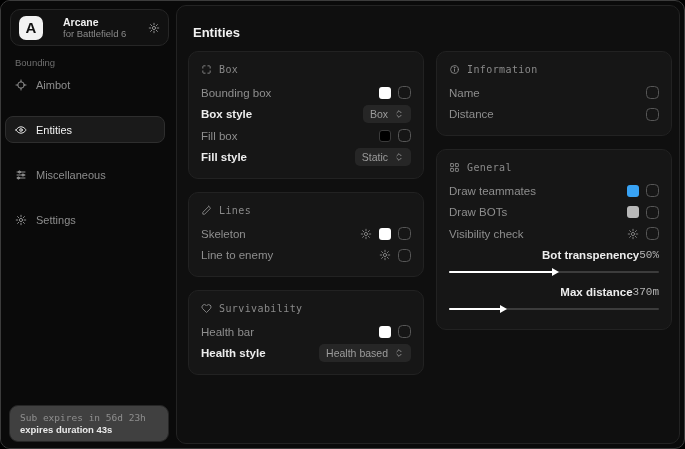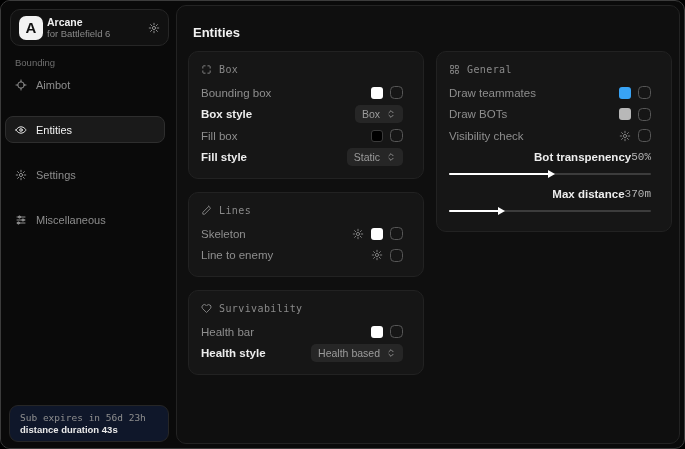--- a/index.html
+++ b/index.html
@@ -17,58 +17,58 @@
   .side-header {
     position:absolute; left:9px; top:8px; width:159px; height:37px;
     border:1px solid #262626; border-radius:10px; background:#111111;
     display:flex; align-items:center; padding:0 8px;
   }
   .logo {
     width:24px; height:24px; border-radius:7px; background:#f2f2f2;
     color:#111; font-weight:bold; font-size:15px;
     display:flex; align-items:center; justify-content:center; flex:0 0 auto;
   }
-  .app-names { margin-left:4px; flex:1; line-height:1.15; }
+  .app-names { margin-left:20px; flex:1; line-height:1.15; }
   .app-name { color:#f0f0f0; font-size:10.5px; font-weight:bold; }
   .app-sub { color:#8a8a8a; font-size:9.5px; margin-top:1px; }
   .side-gear { color:#8f8f8f; display:flex; }
 
   .category { position:absolute; left:14px; top:56px; color:#6f6f6f; font-size:9.5px; }
 
   .side-items { position:absolute; left:4px; top:70px; width:160px; display:flex; flex-direction:column; gap:18px; }
   .side-item {
     display:flex; align-items:center; gap:9px; height:27px; padding:0 9px;
     border-radius:8px; border:1px solid transparent; color:#8d8d8d; font-size:11px;
     cursor:default;
   }
   .side-item .si-icon { display:flex; color:#8d8d8d; }
   .side-item.active { background:#1a1a1a; border-color:#2e2e2e; color:#f2f2f2; }
   .side-item.active .si-icon { color:#e8e8e8; }
 
   .side-footer {
     position:absolute; left:8px; bottom:6px; width:160px; height:37px;
-    border:1px solid #262626; border-radius:9px; background:#0f172a;
+    border:1px solid #262626; border-radius:9px; background:#404040;
     padding:5px 10px; display:flex; flex-direction:column; justify-content:center; gap:1px;
   }
   .footer-line1 { font-family:"DejaVu Sans Mono", monospace; color:#8f8f8f; font-size:9.5px; }
   .footer-line2 { color:#e9e9e9; font-size:9.5px; font-weight:bold; }
 
   
   .main {
     position:absolute; left:175px; top:4px; right:4px; bottom:4px;
     background:#0f0f0f; border:1px solid #232323; border-radius:10px;
   }
   .main-title { position:absolute; left:16px; top:19px; color:#f2f2f2; font-size:13px; font-weight:bold; }
 
   .columns { position:absolute; left:11px; top:45px; display:flex; gap:12px; }
   .col { width:236px; display:flex; flex-direction:column; gap:13px; }
 
   .card {
     background:#161616; border:1px solid #222222; border-radius:10px;
-    padding:9px 20px 10px 12px;
+    padding:9px 12px 10px 12px;
   }
   .card-header {
     display:flex; align-items:center; gap:7px; color:#8a8a8a;
     font-family:"DejaVu Sans Mono", monospace; font-size:10px; letter-spacing:.4px;
     margin-bottom:5px; height:16px;
   }
   .card-header .ch-icon { display:flex; color:#8a8a8a; }
 
   .row { display:flex; align-items:center; height:21.5px; }
   .row .label { flex:1; color:#8e8e8e; font-size:11.5px; }
@@ -134,42 +134,42 @@
             <svg width="12" height="12" viewBox="0 0 24 24" fill="none" stroke="currentColor" stroke-width="2" stroke-linecap="round" stroke-linejoin="round">
               <path d="M2 12s3.5-6.5 10-6.5S22 12 22 12s-3.5 6.5-10 6.5S2 12 2 12z"></path>
               <circle cx="12" cy="12" r="2.6"></circle>
             </svg>
           </span>
           <span>Entities</span>
         </div>
         <div class="side-item">
           <span class="si-icon" style="display: flex;">
             <svg width="12" height="12" viewBox="0 0 24 24" fill="none" stroke="currentColor" stroke-width="2" stroke-linecap="round" stroke-linejoin="round">
-              <circle cx="12" cy="12" r="3.2"></circle>
-              <path d="M12 2.5v3M12 18.5v3M2.5 12h3M18.5 12h3M5.2 5.2l2.2 2.2M16.6 16.6l2.2 2.2M18.8 5.2l-2.2 2.2M7.4 16.6l-2.2 2.2"></path>
-            </svg>
-          </span>
-          <span>Settings</span>
-        </div>
-        <div class="side-item">
-          <span class="si-icon" style="display: flex;">
-            <svg width="12" height="12" viewBox="0 0 24 24" fill="none" stroke="currentColor" stroke-width="2" stroke-linecap="round" stroke-linejoin="round">
               <path d="M4 6h16M4 12h16M4 18h16"></path>
               <circle cx="9" cy="6" r="2.2" fill="currentColor"></circle>
               <circle cx="16" cy="12" r="2.2" fill="currentColor"></circle>
               <circle cx="7" cy="18" r="2.2" fill="currentColor"></circle>
             </svg>
           </span>
           <span>Miscellaneous</span>
         </div>
+        <div class="side-item">
+          <span class="si-icon" style="display: flex;">
+            <svg width="12" height="12" viewBox="0 0 24 24" fill="none" stroke="currentColor" stroke-width="2" stroke-linecap="round" stroke-linejoin="round">
+              <circle cx="12" cy="12" r="3.2"></circle>
+              <path d="M12 2.5v3M12 18.5v3M2.5 12h3M18.5 12h3M5.2 5.2l2.2 2.2M16.6 16.6l2.2 2.2M18.8 5.2l-2.2 2.2M7.4 16.6l-2.2 2.2"></path>
+            </svg>
+          </span>
+          <span>Settings</span>
+        </div>
       </div>
 
     <div class="side-footer">
       <div class="footer-line1">Sub expires in 56d 23h</div>
-      <div class="footer-line2">distance duration 43s</div>
+      <div class="footer-line2">expires duration 43s</div>
     </div>
   </div>
 
   <div class="main">
     <div class="main-title">Entities</div>
     <div class="columns">
         <div class="col">
           <div class="card">
             <div class="card-header">
               <span class="ch-icon" style="display: flex;">
@@ -284,20 +284,44 @@
                 </div>
               </div>
             </div>
           </div>
         </div>
         <div class="col">
           <div class="card">
             <div class="card-header">
               <span class="ch-icon" style="display: flex;">
                 <svg width="11" height="11" viewBox="0 0 24 24" fill="none" stroke="currentColor" stroke-width="2" stroke-linecap="round" stroke-linejoin="round">
+                  <circle cx="12" cy="12" r="8.5"></circle>
+                  <path d="M12 11v5"></path>
+                  <circle cx="12" cy="7.5" r="0.8" fill="currentColor"></circle>
+                </svg>
+              </span>
+              <span>Information</span>
+            </div>
+            <div class="row">
+              <span class="label">Name</span>
+              <div class="controls">
+                <span class="checkbox"></span>
+              </div>
+            </div>
+            <div class="row">
+              <span class="label">Distance</span>
+              <div class="controls">
+                <span class="checkbox"></span>
+              </div>
+            </div>
+          </div>
+          <div class="card">
+            <div class="card-header">
+              <span class="ch-icon" style="display: flex;">
+                <svg width="11" height="11" viewBox="0 0 24 24" fill="none" stroke="currentColor" stroke-width="2" stroke-linecap="round" stroke-linejoin="round">
                   <rect x="3.5" y="3.5" width="6.5" height="6.5" rx="1"></rect>
                   <rect x="14" y="3.5" width="6.5" height="6.5" rx="1"></rect>
                   <rect x="3.5" y="14" width="6.5" height="6.5" rx="1"></rect>
                   <rect x="14" y="14" width="6.5" height="6.5" rx="1"></rect>
                 </svg>
               </span>
               <span>General</span>
             </div>
             <div class="row">
               <span class="label">Draw teammates</span>

